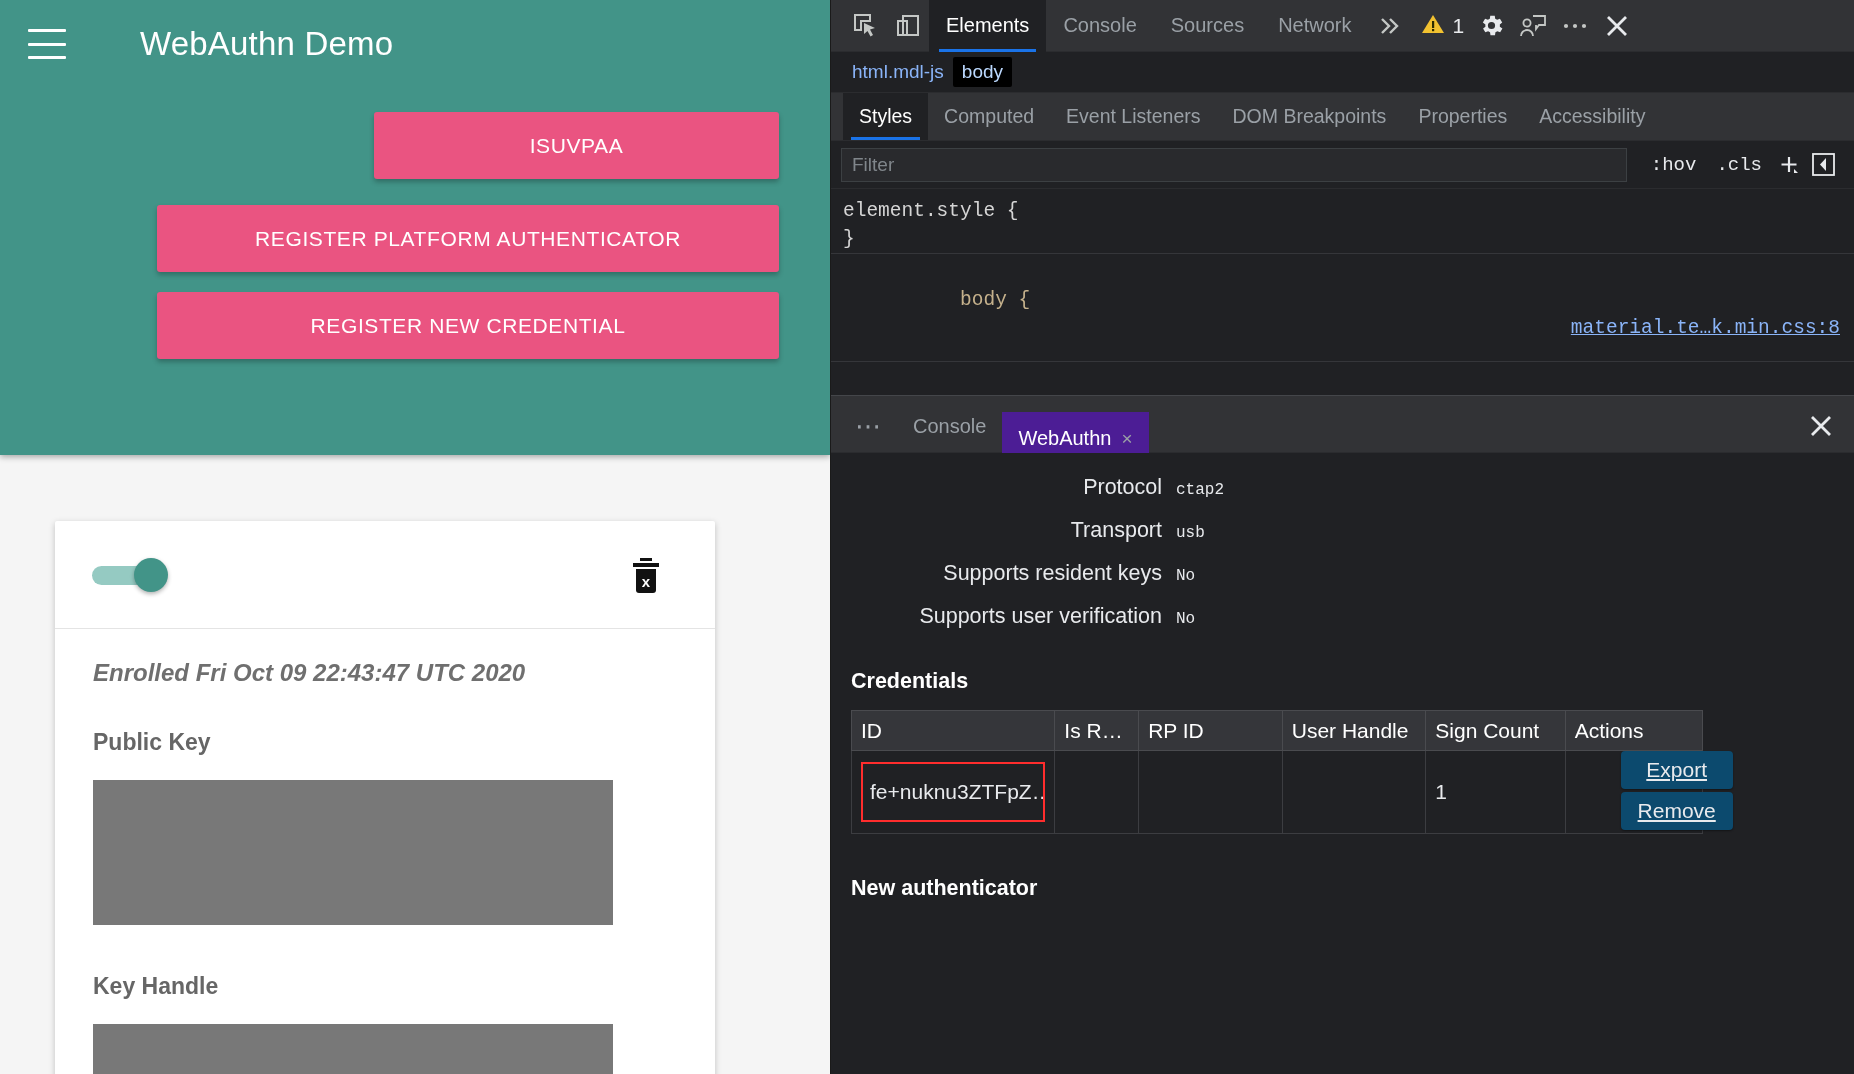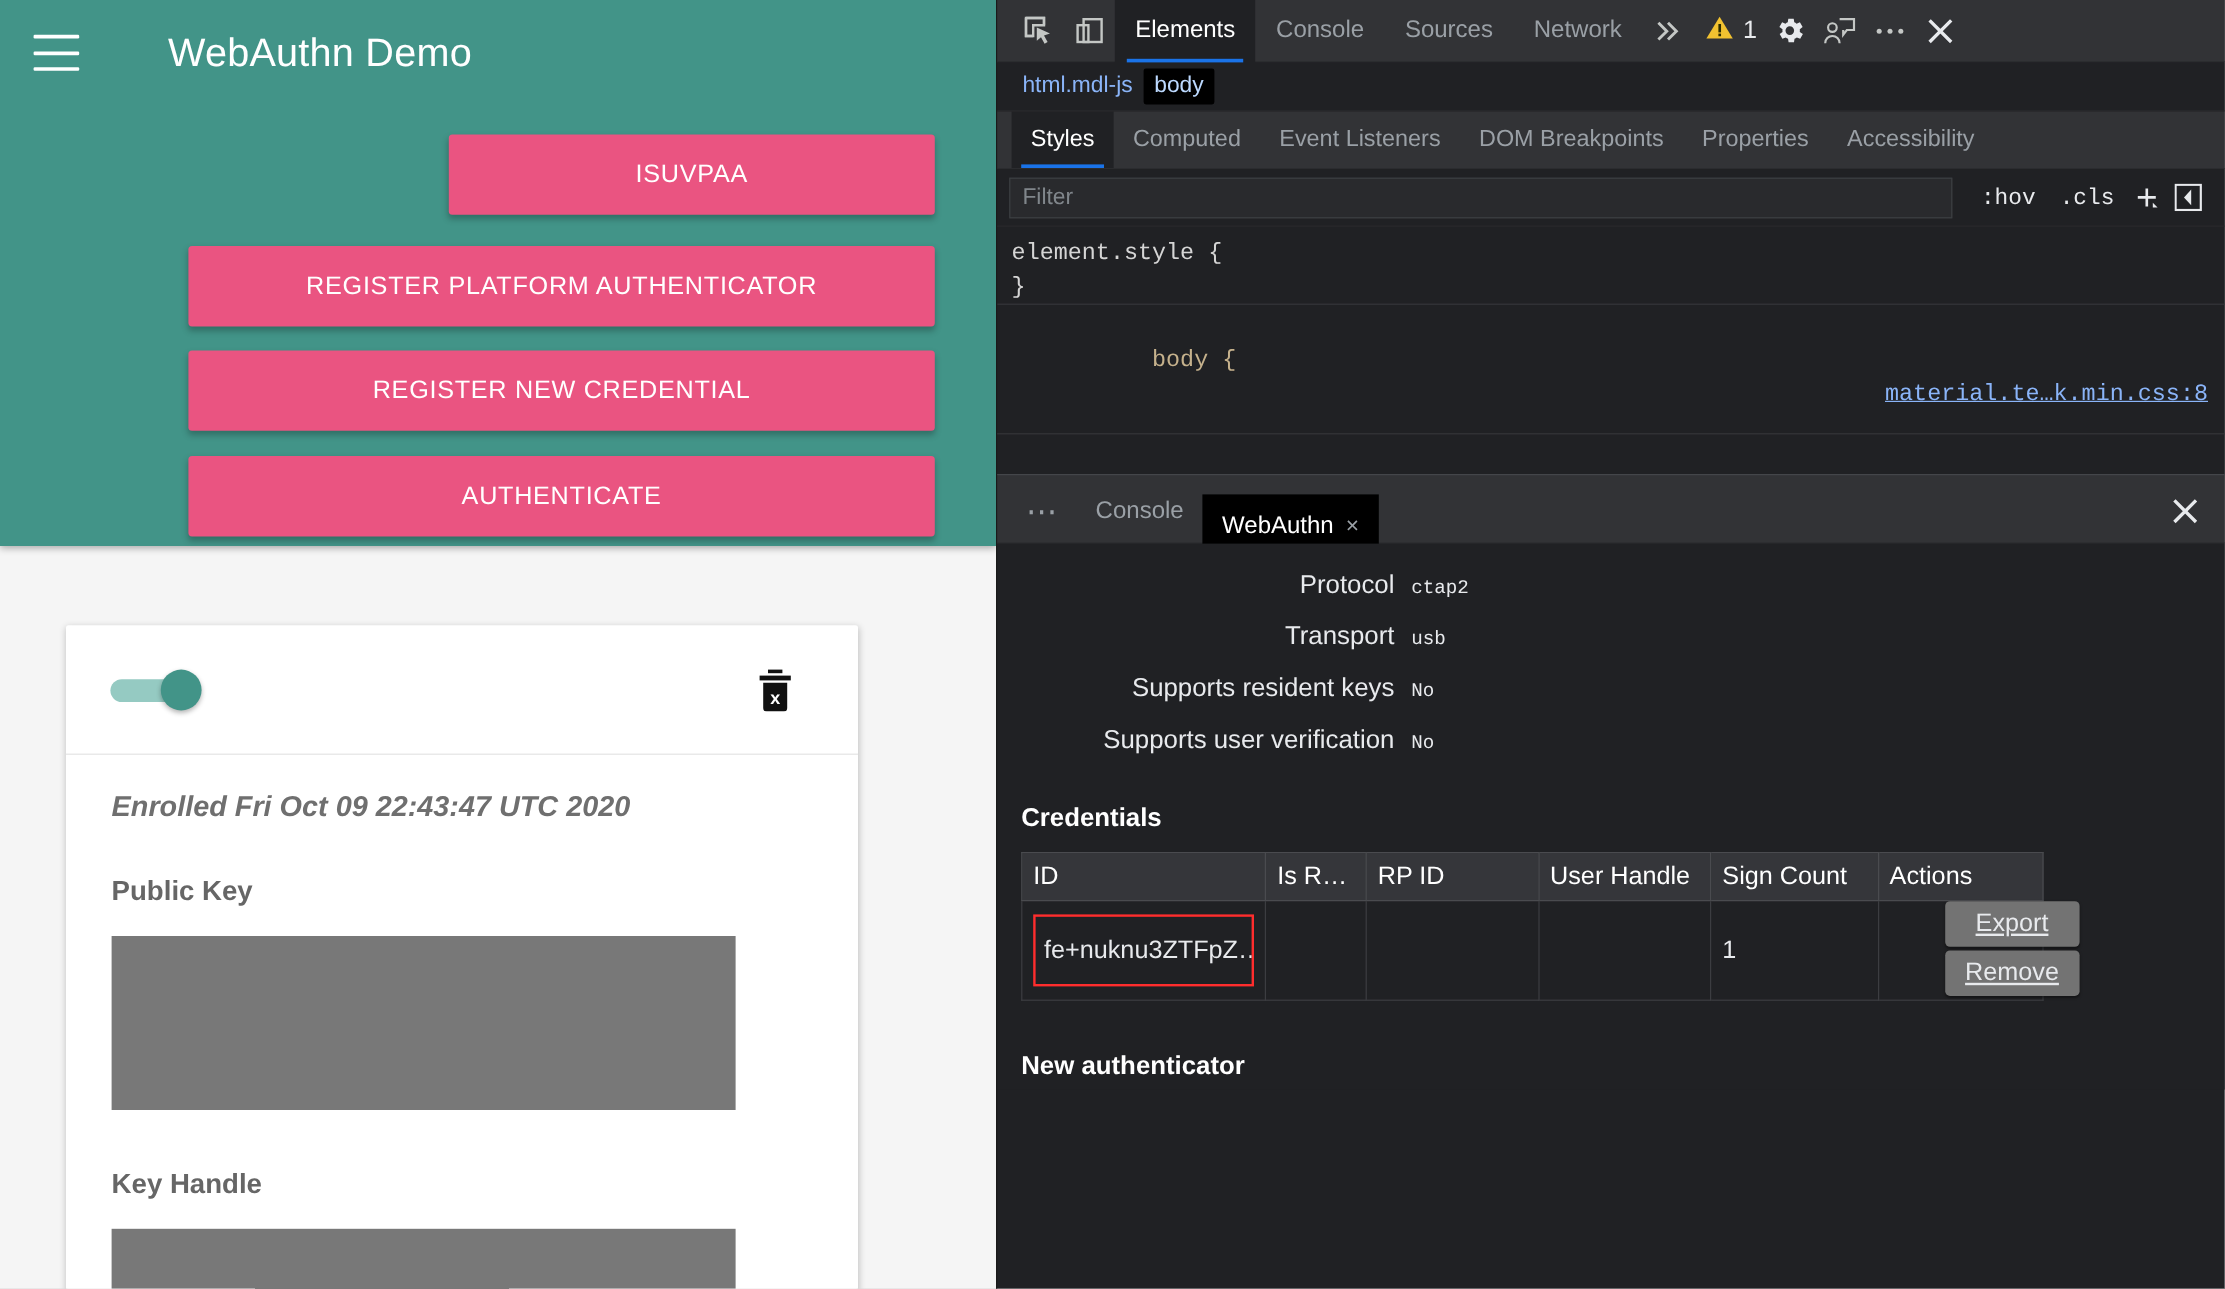--- a/index.html
+++ b/index.html
@@ -226,21 +226,21 @@
     border-bottom: 1px solid #2b2c2f;
   }
   .drawer-more {
     color: #9aa0a6; font-size: 26px; letter-spacing: 2px;
     padding: 0 14px; cursor: pointer; line-height: 10px;
   }
   .dw-tab {
     height: 53px; padding: 0 16px; display: flex; align-items: center;
     font-size: 20px; color: #9aa0a6; cursor: pointer; position: relative; flex:none;
   }
-  .dw-tab.active { color: #ffffff; background: #000000; margin-top: 25px; }
+  .dw-tab.active { color: #ffffff; background: #4c1d95; margin-top: 25px; }
   .dw-tab.active::after {
     content:""; position:absolute; left:8px; right:8px; bottom:0; height:3px; background:#1a73e8;
   }
   .dw-tab-close { margin-left: 10px; color: #9aa0a6; font-size: 19px; }
   #drawer-close {
     margin-left: auto; margin-right: 16px; cursor: pointer;
     width: 34px; height: 34px; display:flex; align-items:center; justify-content:center;
   }
 
   #drawer-body { background: #202124; padding: 22px 0 0 0; height: 455px; overflow:hidden; position: relative;}
@@ -284,21 +284,21 @@
     border: 2px solid #ff2d2d;
     margin: 0;
     height: 60px;
     display: flex; align-items: center;
     padding-left: 7px;
     font-size: 21px;
     overflow: hidden; white-space: nowrap;
   }
   .actions-cell { padding: 0 !important; }
   .act-btn {
-    background: #737373;
+    background: #0c4a6e;
     color: #e8eaed;
     border: none; border-radius: 4px;
     font-size: 21px;
     font-family: "Liberation Sans", sans-serif;
     text-decoration: underline;
     padding: 7px 16px;
     cursor: pointer;
     display: block;
     margin: 0 0 3px 55px;
     width: 112px;
@@ -321,21 +321,20 @@
       <div class="hamburger">
         <span></span>
           <span></span>
           <span></span>
       </div>
       <div id="app-title">WebAuthn Demo</div>
 
       <button class="mdl-btn" id="btn-isuvpaa">ISUVPAA</button>
       <button class="mdl-btn" id="btn-register-platform">REGISTER PLATFORM AUTHENTICATOR</button>
       <button class="mdl-btn" id="btn-register-new">REGISTER NEW CREDENTIAL</button>
-      <button class="mdl-btn" id="btn-authenticate">AUTHENTICATE</button>
     </div>
 
     <div id="cred-card">
       <div id="card-top">
         <div class="switch">
           <div class="track"></div>
           <div class="knob"></div>
         </div>
         <div id="delete-btn">
           <svg width="30" height="36" viewBox="0 0 30 36" aria-hidden="true">

